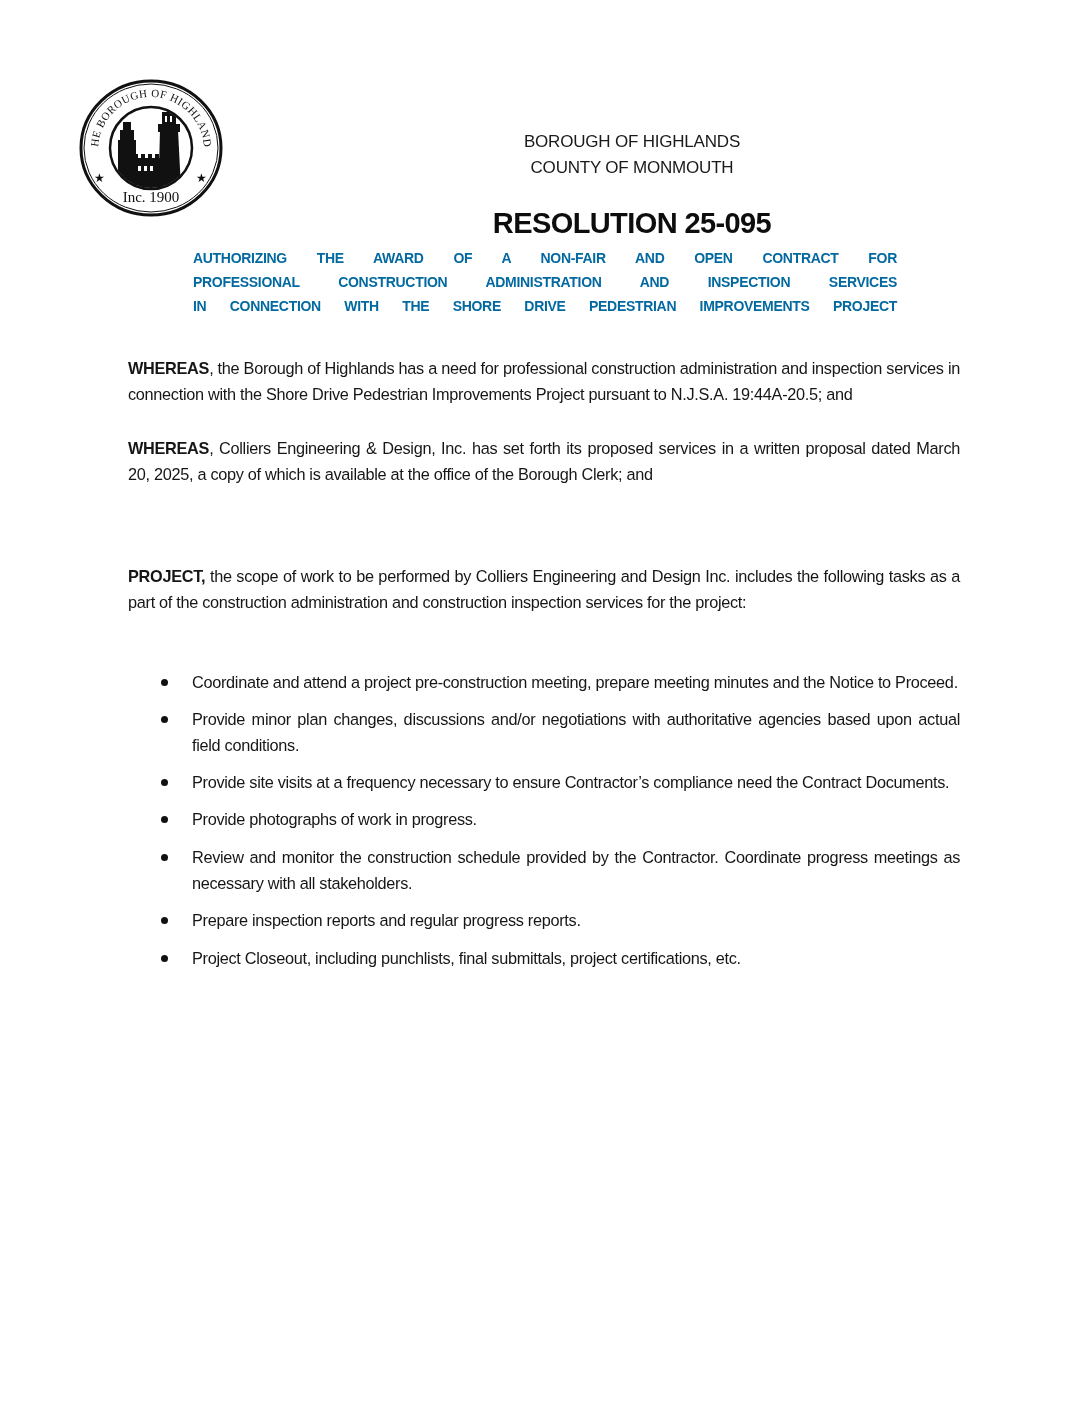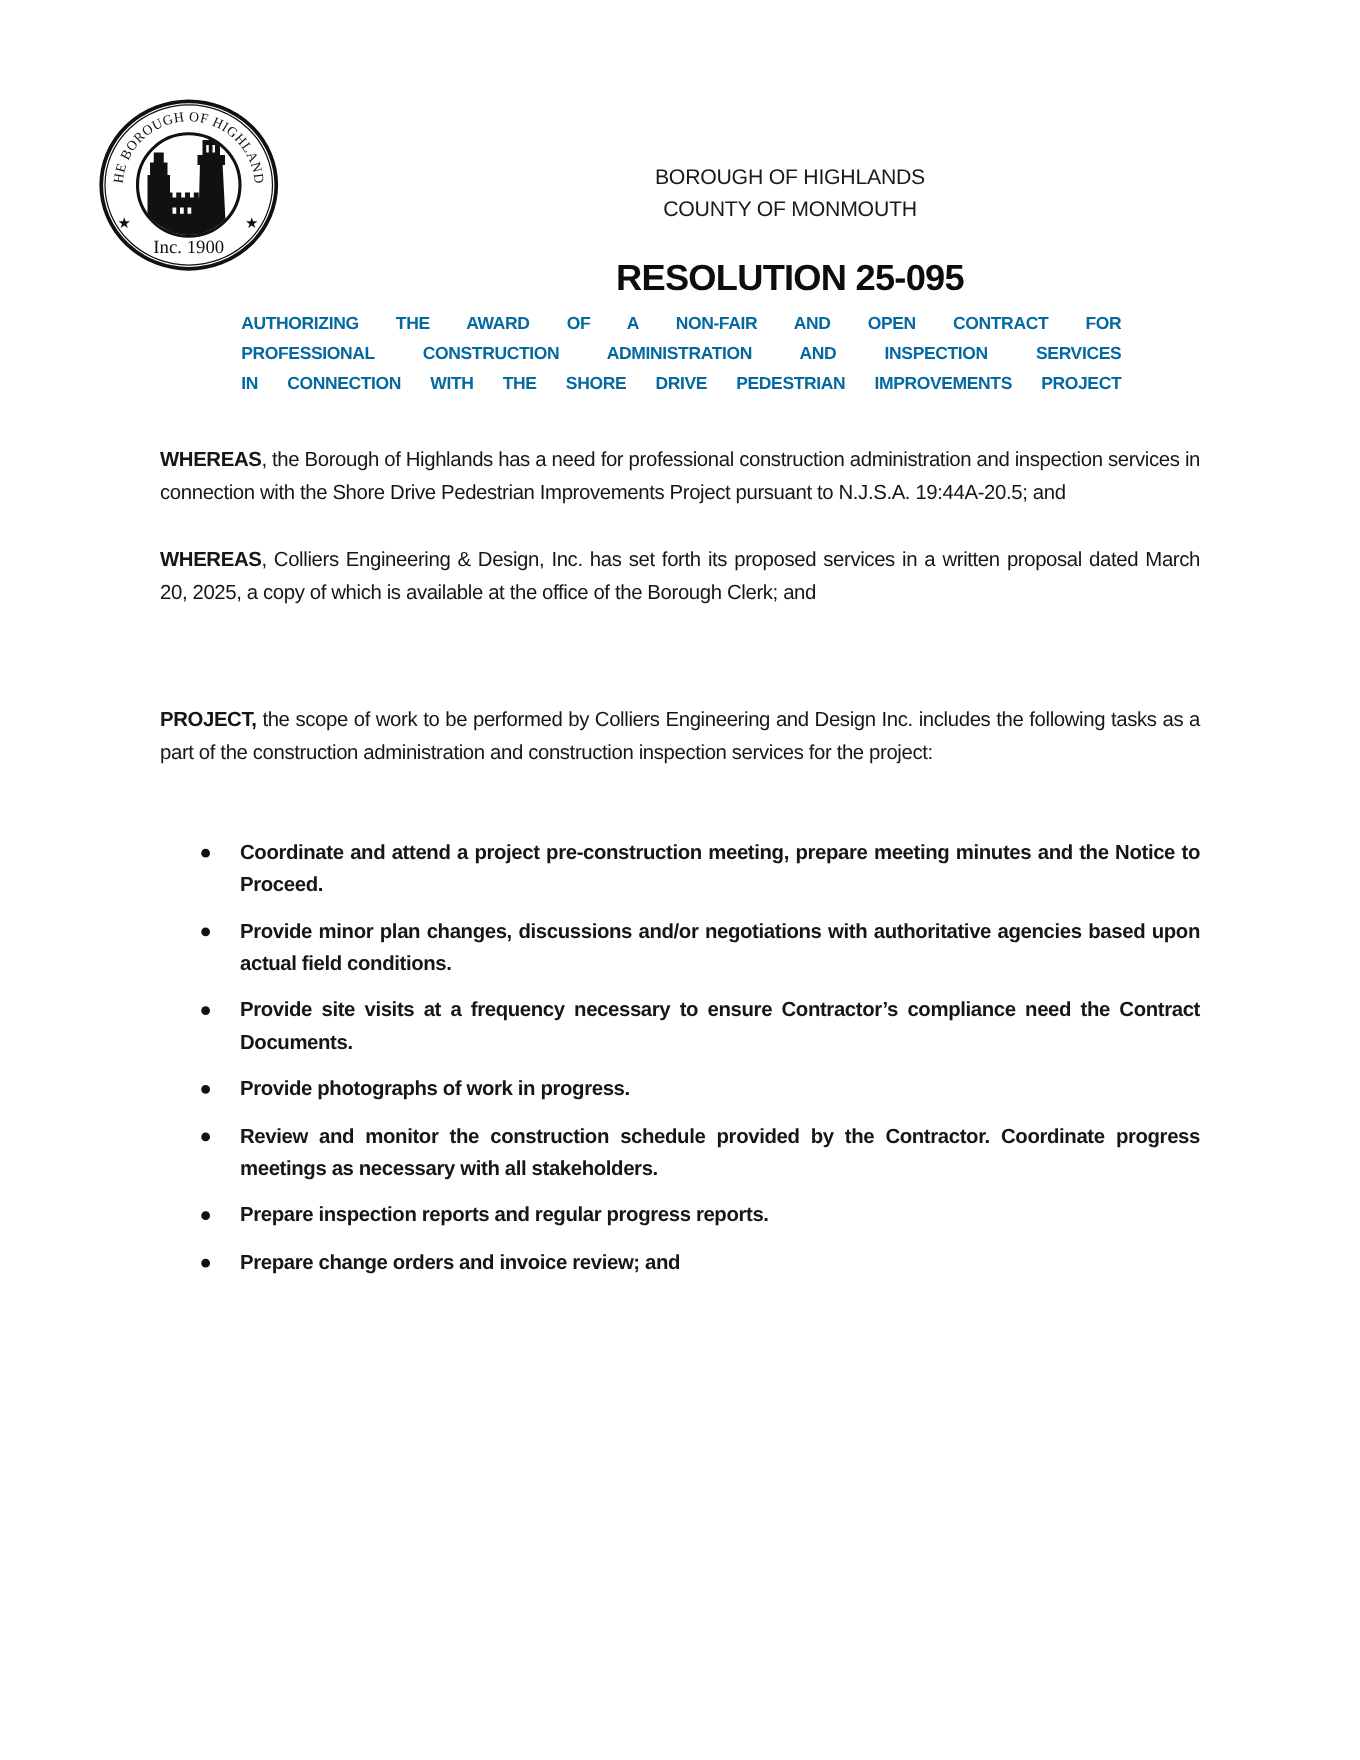--- a/index.html
+++ b/index.html
@@ -14,21 +14,21 @@
   .subtitle { position: absolute; top: 246px; left: 193px; width: 704px;
               font-size: 14px; font-weight: bold; line-height: 24px; text-align: justify;
               text-align-last: justify; letter-spacing: -0.3px; color: #0369a1; }
   .subtitle div { text-align: justify; text-align-last: justify; }
   .para { position: absolute; left: 128px; width: 832px; font-size: 16.3px; line-height: 26px;
           text-align: justify; letter-spacing: -0.3px; color: #161616; }
   .para b { font-weight: bold; }
   .p1 { top: 355px; }
   .p2 { top: 435px; }
   .p3 { top: 563px; }
-  .list { position: absolute; left: 128px; top: 669px; width: 832px; margin: 0; padding: 0; list-style: none; font-weight: bold; }
+  .list { position: absolute; left: 128px; top: 669px; width: 832px; margin: 0; padding: 0; list-style: none; }
   .li { position: relative; padding-left: 64px; font-size: 16.3px; line-height: 26px;
         text-align: justify; letter-spacing: -0.3px; color: #161616; margin-bottom: 11px; }
   .li.single { margin-bottom: 12px; }
   .bullet { position: absolute; left: 33px; top: 10px; width: 7px; height: 7px; border-radius: 50%; background: #111; }
 </style>
 </head>
 <body>
 
 <div class="seal">
   <svg width="146" height="140" viewBox="0 0 146 140">
@@ -93,14 +93,14 @@
   <b>PROJECT,</b><span> the scope of work to be performed by Colliers Engineering and Design Inc. includes the following tasks as a part of the construction administration and construction inspection services for the project:</span>
 </div>
 
 <ul class="list">
   <li class="li"><span class="bullet"></span><span>Coordinate and attend a project pre-construction meeting, prepare meeting minutes and the Notice to Proceed.</span></li>
   <li class="li"><span class="bullet"></span><span>Provide minor plan changes, discussions and/or negotiations with authoritative agencies based upon actual field conditions.</span></li>
   <li class="li"><span class="bullet"></span><span>Provide site visits at a frequency necessary to ensure Contractor’s compliance need the Contract Documents.</span></li>
   <li class="li single"><span class="bullet"></span><span>Provide photographs of work in progress.</span></li>
   <li class="li"><span class="bullet"></span><span>Review and monitor the construction schedule provided by the Contractor. Coordinate progress meetings as necessary with all stakeholders.</span></li>
   <li class="li single"><span class="bullet"></span><span>Prepare inspection reports and regular progress reports.</span></li>
-  <li class="li single"><span class="bullet"></span><span>Prepare change orders and invoice review; and</span></li>
+  <li class="li single"><span class="bullet"></span><span>Project Closeout, including punchlists, final submittals, project certifications, etc.</span></li>
 </ul>
 
 </body></html>

